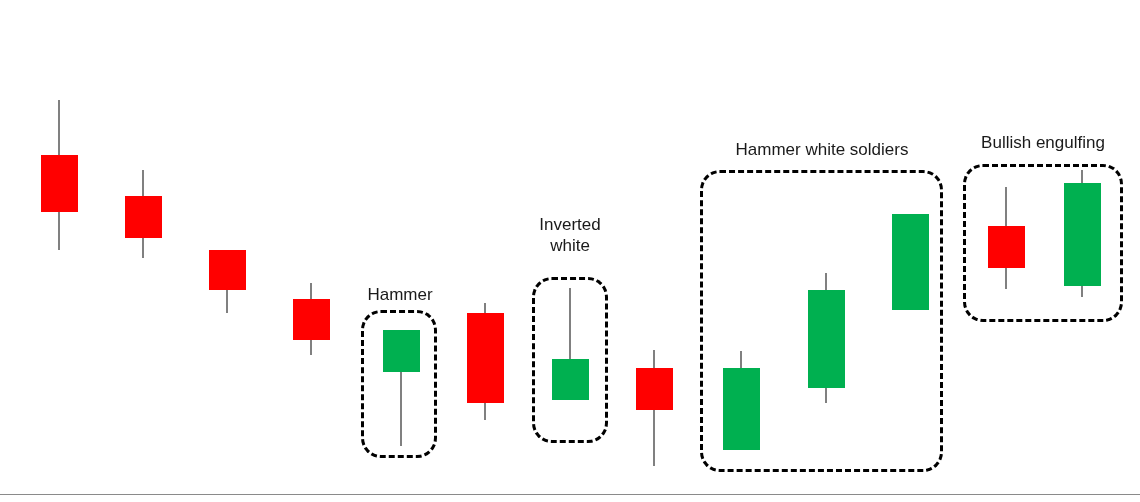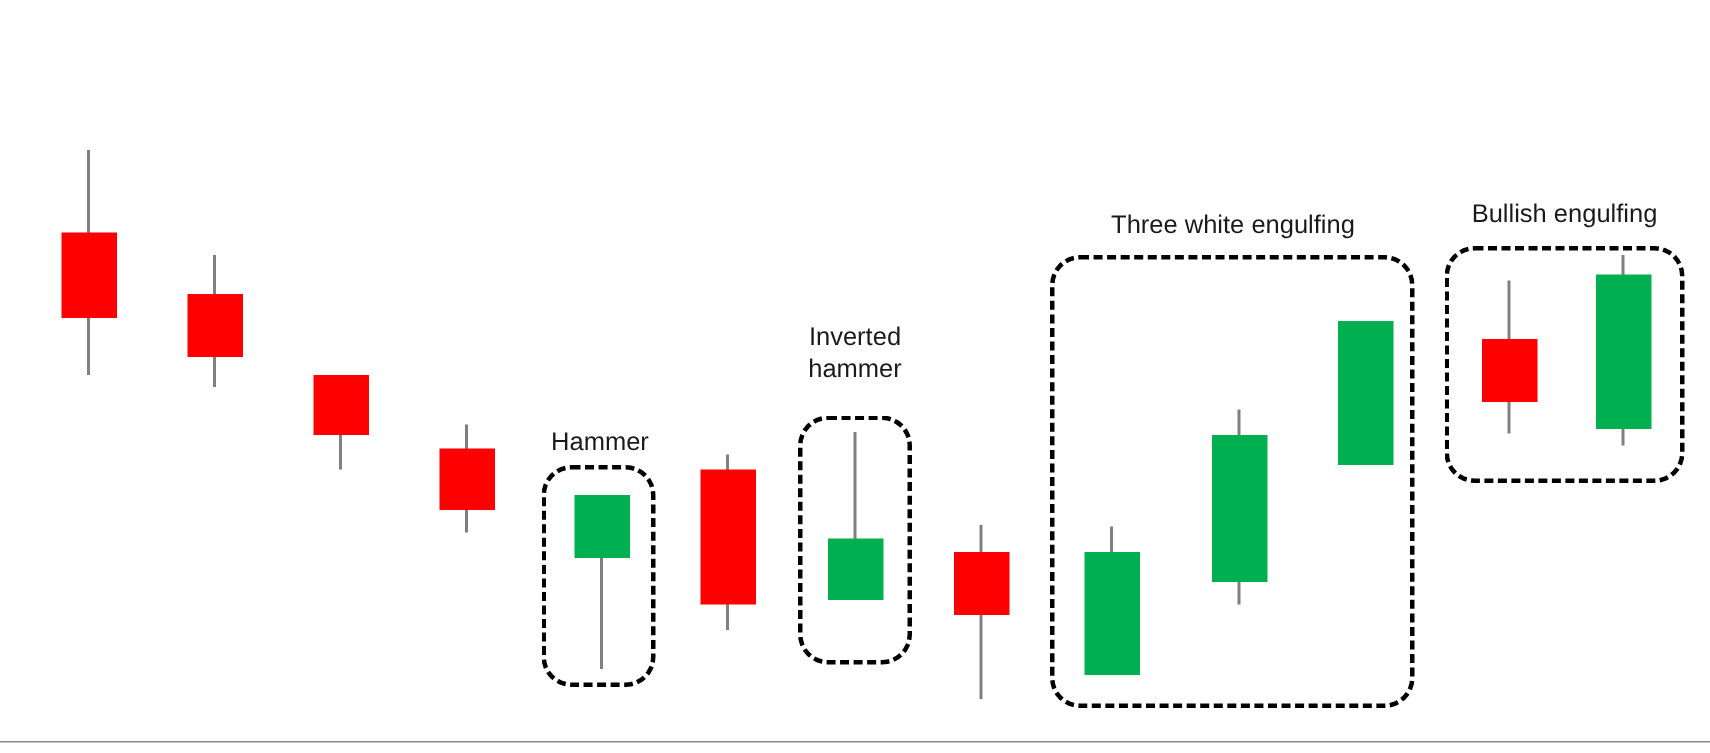--- a/index.html
+++ b/index.html
@@ -116,21 +116,21 @@
       <div class="candle" style="left: 0px; top: 0px;">
         <div class="wick" style="left: 1081px; top: 170px; height: 127px; background: rgb(128, 128, 128);"></div>
         <div class="body up" style="left: 1064px; top: 183px; width: 37px; height: 103px; background: rgb(0, 176, 80);"></div>
       </div>
     </div>
   <div id="pattern-layer">
       <div class="pattern-box" style="left: 361px; top: 310px; width: 76px; height: 148px; border-color: rgb(0, 0, 0);"></div>
       <div class="pattern-label" style="left: 356px; top: 284px; width: 88px; color: rgb(26, 26, 26);">Hammer</div>
       <div class="pattern-box" style="left: 532px; top: 277px; width: 76px; height: 166px; border-color: rgb(0, 0, 0);"></div>
       <div class="pattern-label" style="left: 524px; top: 214px; width: 92px; color: rgb(26, 26, 26);">Inverted
-hammer</div>
+white</div>
       <div class="pattern-box" style="left: 700px; top: 170px; width: 243px; height: 302px; border-color: rgb(0, 0, 0);"></div>
-      <div class="pattern-label" style="left: 722px; top: 139px; width: 200px; color: rgb(26, 26, 26);">Three white engulfing</div>
+      <div class="pattern-label" style="left: 722px; top: 139px; width: 200px; color: rgb(26, 26, 26);">Hammer white soldiers</div>
       <div class="pattern-box" style="left: 963px; top: 164px; width: 160px; height: 158px; border-color: rgb(0, 0, 0);"></div>
       <div class="pattern-label" style="left: 962px; top: 132px; width: 162px; color: rgb(26, 26, 26);">Bullish engulfing</div>
     </div>
 
   <div class="baseline" style="top: 494px; background: rgb(138, 138, 138);"></div>
 </div>
 
 </body></html>

